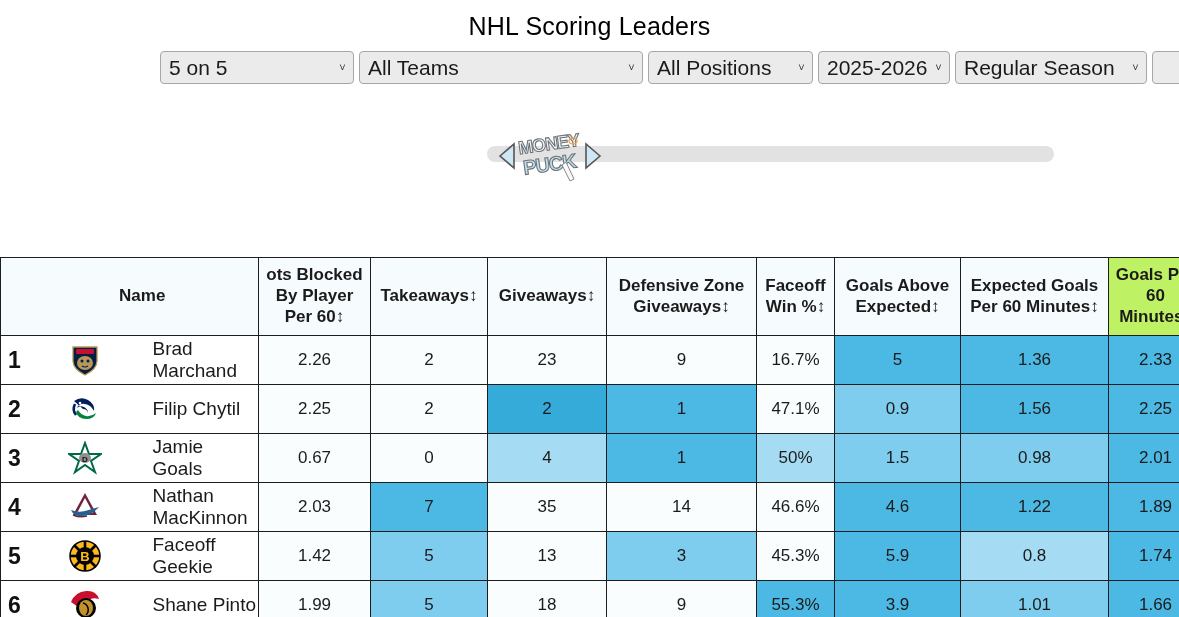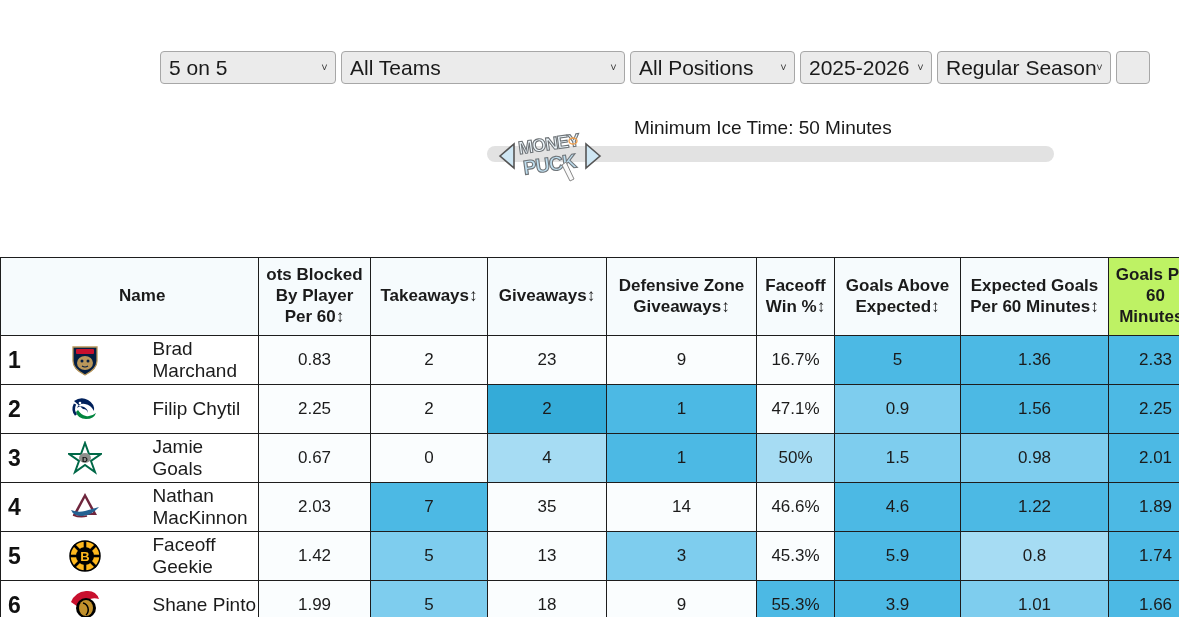--- a/index.html
+++ b/index.html
@@ -48,25 +48,25 @@
   .select .caret {
     position: absolute;
     right: 6px; top: 50%;
     width: 9px; height: 9px;
     margin-top: -5px;
     color: #3a3a3a;
     font-size: 11px;
     line-height: 9px;
     text-align: center;
   }
-  .select.w-sit { width: 176px; }
+  .select.w-sit { width: 194px; }
   .select.w-team { width: 284px; align-items: center; }
   .select.w-pos { width: 165px; }
   .select.w-season { width: 132px; }
-  .select.w-type { width: 174px; }
+  .select.w-type { width: 192px; }
   .select.w-clip { width: 34px; padding-right: 4px; padding-left: 6px; overflow: hidden; }
 
   
   .ice-label {
     position: absolute;
     top: 117px; left: 634px;
     font-size: 19px;
     color: #1a1a1a;
   }
   .slider-track {
@@ -145,20 +145,21 @@
   .h2 { background: #a6dcf3 !important; }
   .h3 { background: #7ecdee !important; }
   .h4 { background: #4cb9e4 !important; }
   .h5 { background: #34abd8 !important; }
 </style>
 </head>
 <body>
 
 <div class="page">
 
+  <div class="title">NHL Scoring Leaders</div>
 
   <div class="filter-bar">
     <div class="select w-sit">
       <span class="lbl">5 on 5</span>
       <span class="caret">˅</span>
     </div>
     <div class="select w-team">
       <span class="lbl">All Teams</span>
       <span class="caret">˅</span>
     </div>
@@ -172,21 +173,20 @@
     </div>
     <div class="select w-type">
       <span class="lbl">Regular Season</span>
       <span class="caret">˅</span>
     </div>
     <div class="select w-clip">
       
     </div>
   </div>
 
-  <div class="ice-label">Minimum Ice Time: 50 Minutes</div>
   <div class="slider-track"></div>
 
   <div class="logo">
     <svg width="108" height="64" viewBox="0 0 108 64">
       <polygon points="4,32 18,20 18,44" fill="#cfe7f4" stroke="#555" stroke-width="1.6"></polygon>
       <polygon points="104,32 90,20 90,44" fill="#cfe7f4" stroke="#555" stroke-width="1.6"></polygon>
       <g transform="rotate(-8 54 30)">
         <text x="54" y="26" text-anchor="middle" font-family="'Liberation Sans',sans-serif" font-size="18" font-weight="bold" fill="#eef7fc" stroke="#6f7478" stroke-width="1.1" letter-spacing="-1">MONEY</text>
         <text x="52" y="47" text-anchor="middle" font-family="'Liberation Sans',sans-serif" font-size="20" font-weight="bold" fill="#bfdff0" stroke="#6f7478" stroke-width="1.1" letter-spacing="-1">PUCK</text>
       </g>
@@ -236,21 +236,21 @@
               <svg width="34" height="34" viewBox="0 0 34 34">
                 <path d="M5 4h24v14c0 8-8 12-12 14C13 30 5 26 5 18z" fill="#041e42" stroke="#b9975b" stroke-width="1.3"></path>
                 <rect x="8" y="6" width="18" height="5" rx="1" fill="#c8102e"></rect>
                 <ellipse cx="17" cy="20" rx="8" ry="7" fill="#b9975b"></ellipse>
                 <circle cx="14" cy="18" r="1.5" fill="#041e42"></circle>
                 <circle cx="20" cy="18" r="1.5" fill="#041e42"></circle>
                 <path d="M14 23q3 2 6 0" stroke="#041e42" stroke-width="1.2" fill="none"></path>
               </svg>
             </td>
             <td class="player">Brad Marchand</td>
-            <td class="h0">0.83</td>
+            <td class="h0">2.26</td>
             <td class="h0">2</td>
             <td class="h0">23</td>
             <td class="h0">9</td>
             <td class="h0">16.7%</td>
             <td class="h4">5</td>
             <td class="h4">1.36</td>
             <td class="h4">2.33</td>
           </tr>
           <tr>
             <td class="rank">2</td>

